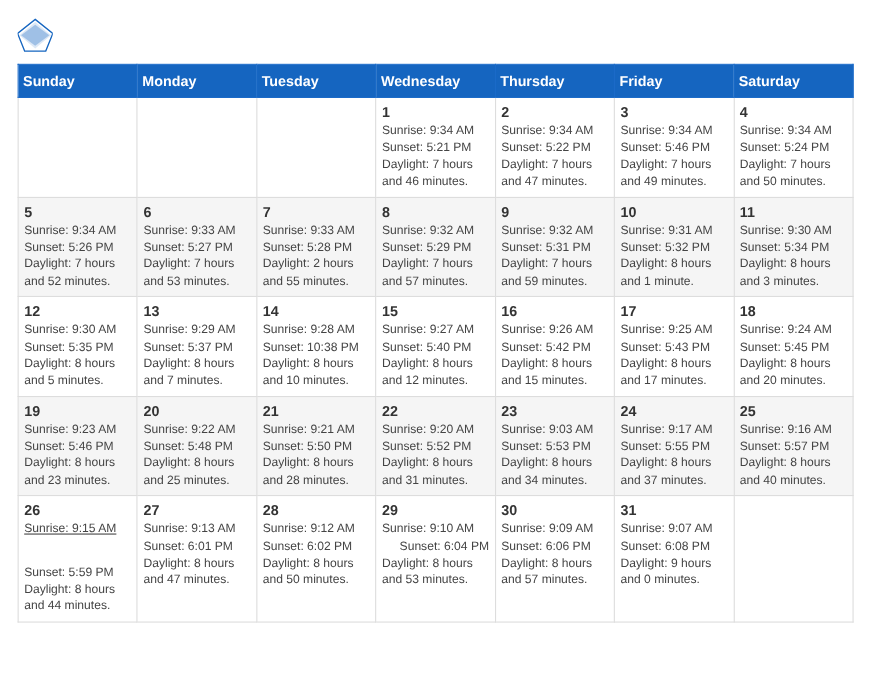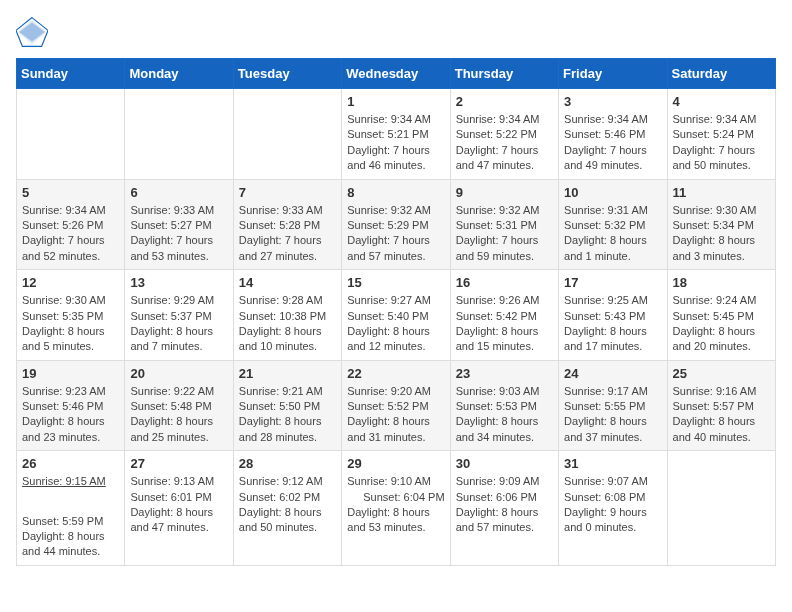--- a/index.html
+++ b/index.html
@@ -176,21 +176,21 @@
             <span style="display: block;">Sunrise: 9:33 AM</span>
             <span style="display: block;">Sunset: 5:27 PM</span>
             <span style="display: block;">Daylight: 7 hours and 53 minutes.</span>
           </div>
         </td>
         <td>
           <span class="day-number">7</span>
           <div class="day-info">
             <span style="display: block;">Sunrise: 9:33 AM</span>
             <span style="display: block;">Sunset: 5:28 PM</span>
-            <span style="display: block;">Daylight: 7 hours and 27 minutes.</span>
+            <span style="display: block;">Daylight: 2 hours and 55 minutes.</span>
           </div>
         </td>
         <td>
           <span class="day-number">8</span>
           <div class="day-info">
             <span style="display: block;">Sunrise: 9:32 AM</span>
             <span style="display: block;">Sunset: 5:29 PM</span>
             <span style="display: block;">Daylight: 7 hours and 57 minutes.</span>
           </div>
         </td>

